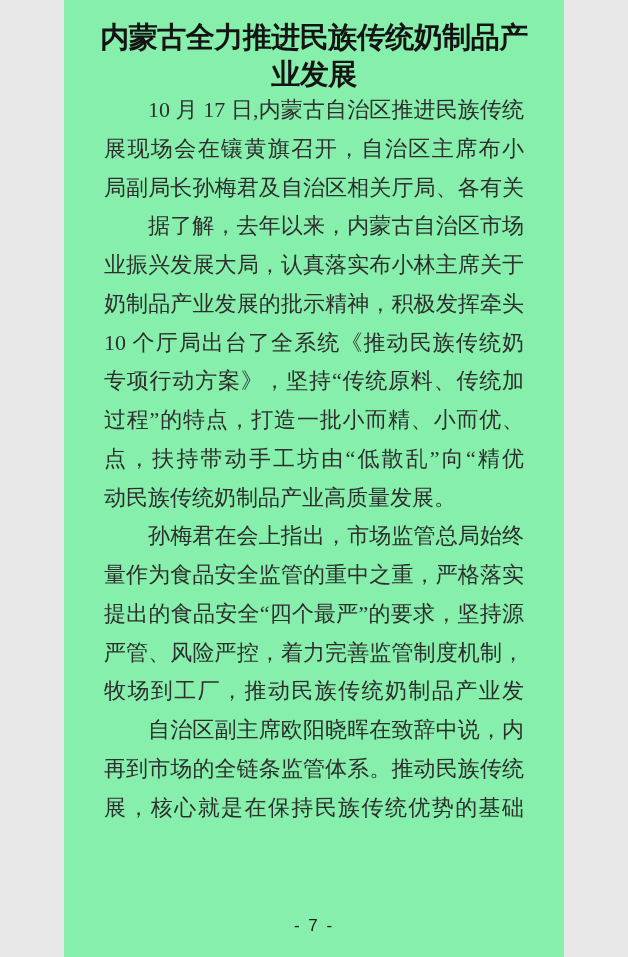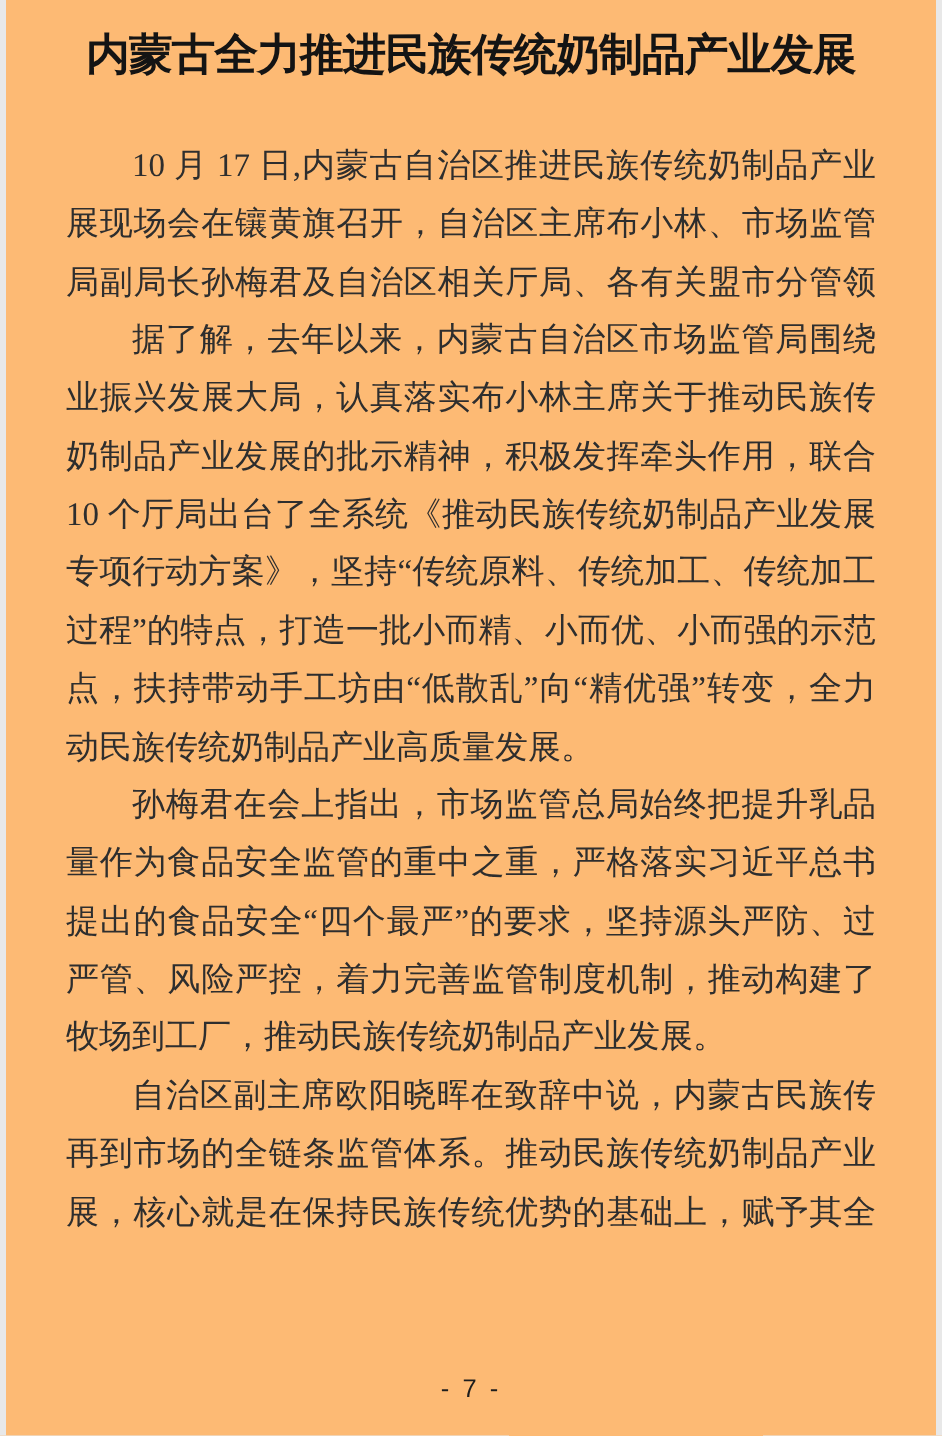--- a/index.html
+++ b/index.html
@@ -2,24 +2,24 @@
 <html><head>
 <meta charset="utf-8">
 <style>
   html, body {
     margin: 0;
     padding: 0;
     background: #e8e8e8;
   }
   .page {
     position: relative;
-    width: 620px;
+    width: 500px;
     height: 957px;
     margin: 0 auto;
-    background: #fdba74;
+    background: #86efac;
     overflow: hidden;
     font-family: "Liberation Serif", serif;
   }
   .doc-title {
     margin: 19px 30px 0 30px;
     text-align: center;
     font-size: 29px;
     line-height: 37px;
     font-weight: bold;
     color: #141414;

